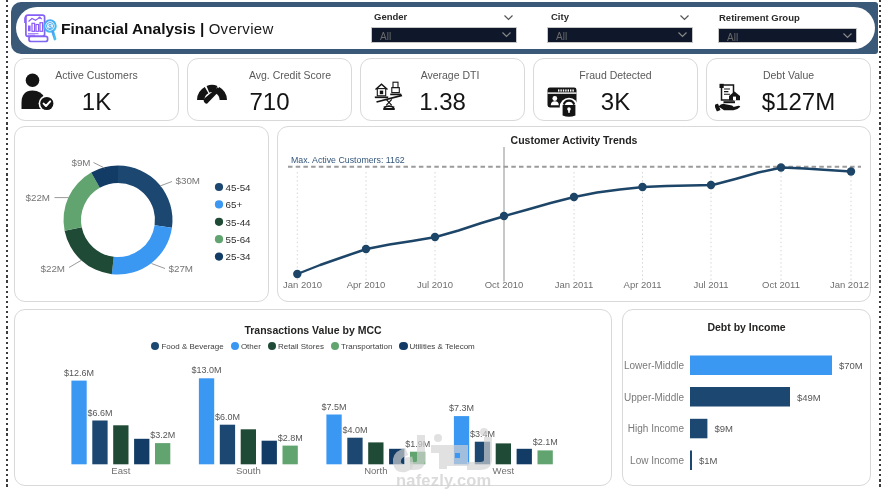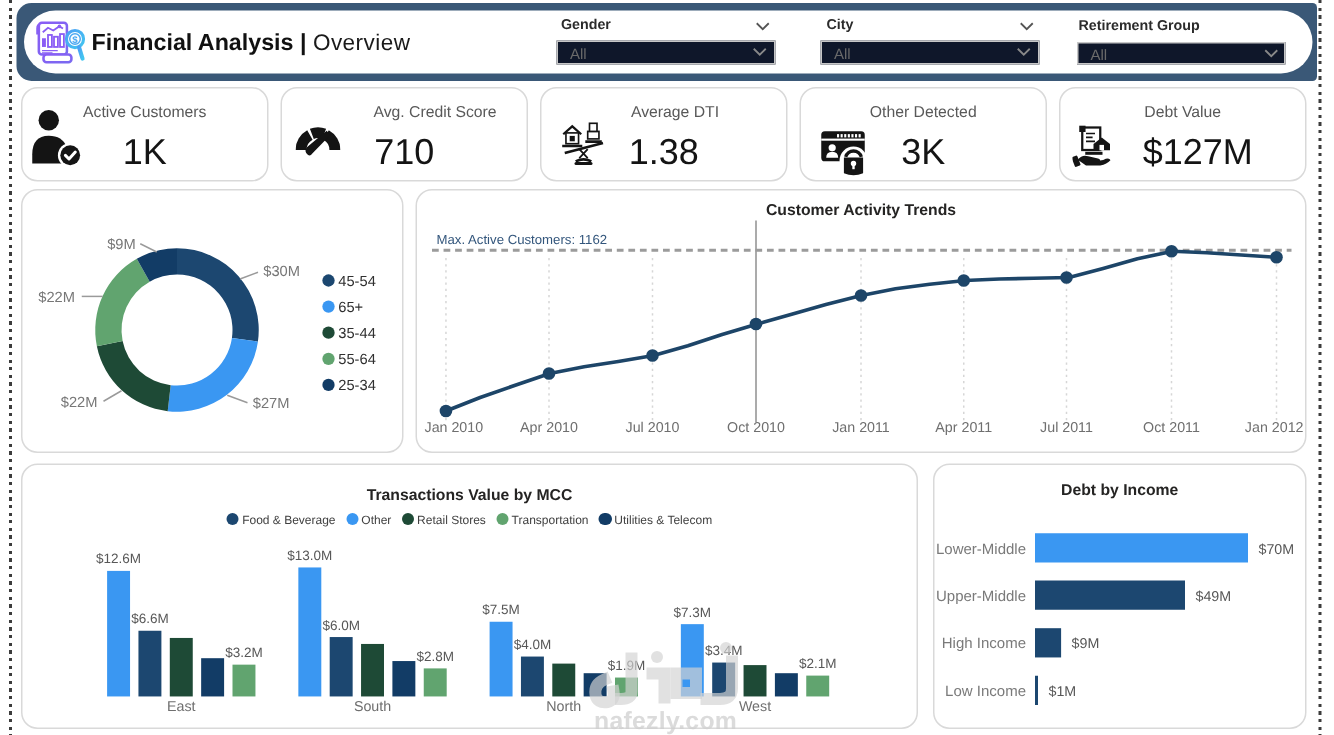--- a/index.html
+++ b/index.html
@@ -112,21 +112,21 @@
   <div class="card" style="left:360px; top:58px; width:165px; height:62.5px;"></div>
   <div class="card" style="left:533px; top:58px; width:165px; height:62.5px;"></div>
   <div class="card" style="left:706px; top:58px; width:165px; height:62.5px;"></div>
 
   <div class="abs kicker" style="left:14px; top:53px; width:165px; text-align:center;margin-top:16px;">Active Customers</div>
   <div class="abs kval" style="left:14px; top:87.5px; width:165px; text-align:center;">1K</div>
   <div class="abs kicker" style="left:187px; top:68.5px; width:165px; text-align:center;padding-left:41px;">Avg. Credit Score</div>
   <div class="abs kval" style="left:187px; top:87.5px; width:165px; text-align:center;">710</div>
   <div class="abs kicker" style="left:360px; top:68.5px; width:180px; text-align:center;">Average DTI</div>
   <div class="abs kval" style="left:360px; top:87.5px; width:165px; text-align:center;">1.38</div>
-  <div class="abs kicker" style="left:533px; top:68.5px; width:165px; text-align:center;">Other Detected</div>
+  <div class="abs kicker" style="left:533px; top:68.5px; width:165px; text-align:center;">Fraud Detected</div>
   <div class="abs kval" style="left:533px; top:87.5px; width:165px; text-align:center;">3K</div>
   <div class="abs kicker" style="left:706px; top:68.5px; width:165px; text-align:center;">Debt Value</div>
   <div class="abs kval" style="left:706px; top:87.5px; width:185px; text-align:center;">$127M</div>
 
   <svg class="abs" style="left:21px; top:72px;" width="33" height="39" viewBox="0 0 33 39">
     <circle cx="11.5" cy="8.2" r="6.8" fill="#141414"></circle>
     <path d="M0.5 37 L0.5 31 Q0.5 18.5 11.5 18.5 Q20.5 18.5 23.5 26 L23.5 37 Z" fill="#141414"></path>
     <circle cx="25.8" cy="31.5" r="8.2" fill="#fff"></circle>
     <circle cx="25.8" cy="31.5" r="6.6" fill="#141414"></circle>
     <path d="M22.6 31.6 L25 34 L29.2 29.4" fill="none" stroke="#fff" stroke-width="2" stroke-linecap="round" stroke-linejoin="round"></path>

